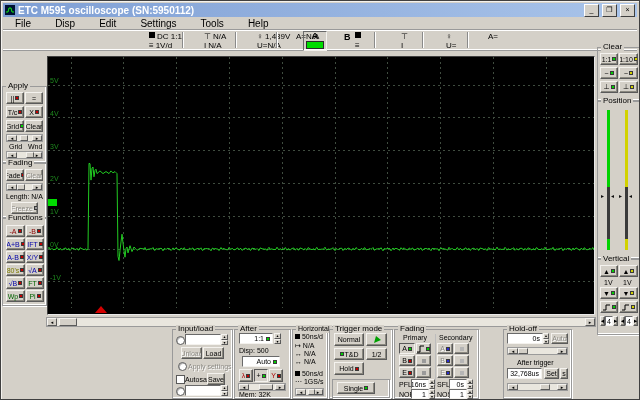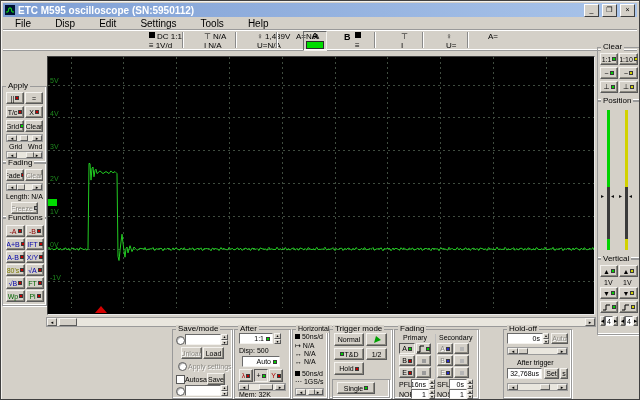--- a/index.html
+++ b/index.html
@@ -380,21 +380,21 @@
       </span>
     <span class="b" style="left:2px;top:56px;width:5px;height:10px">◂</span>
     <span class="fld" style="left:7px;top:56px;width:8px;height:10px;justify-content:center">4</span>
     <span class="b" style="left:15px;top:56px;width:5px;height:10px">▸</span>
     <span class="b" style="left:22px;top:56px;width:5px;height:10px">◂</span>
     <span class="fld" style="left:27px;top:56px;width:8px;height:10px;justify-content:center">4</span>
     <span class="b" style="left:35px;top:56px;width:5px;height:10px">▸</span>
   </div>
 
   <div class="gb" style="left:171px;top:328px;width:59px;height:68px">
-    <span class="cap">Save/mode</span>
+    <span class="cap">Input/load</span>
     <span class="radio" style="left:3px;top:6px"></span>
     <span class="fld" style="left:12px;top:4px;width:36px;height:11px"></span>
     <span class="spin" style="left:48px;top:4px;width:7px;height:11px">
         <span class="bm">▴</span>
         <span class="bm">▾</span>
       </span>
     <span class="b dis" style="left:8px;top:17px;width:21px;height:12px">
         <span>Unload</span>
       </span>
     <span class="b" style="left:30px;top:17px;width:21px;height:12px">

